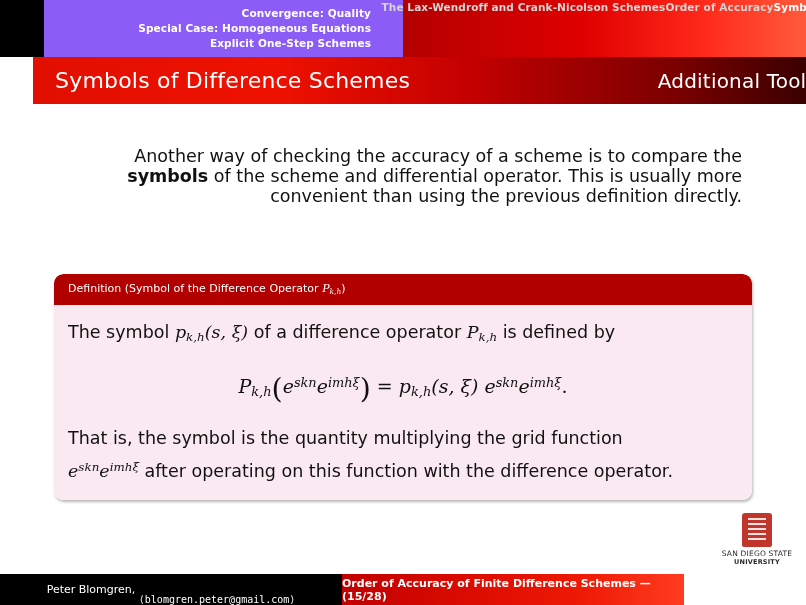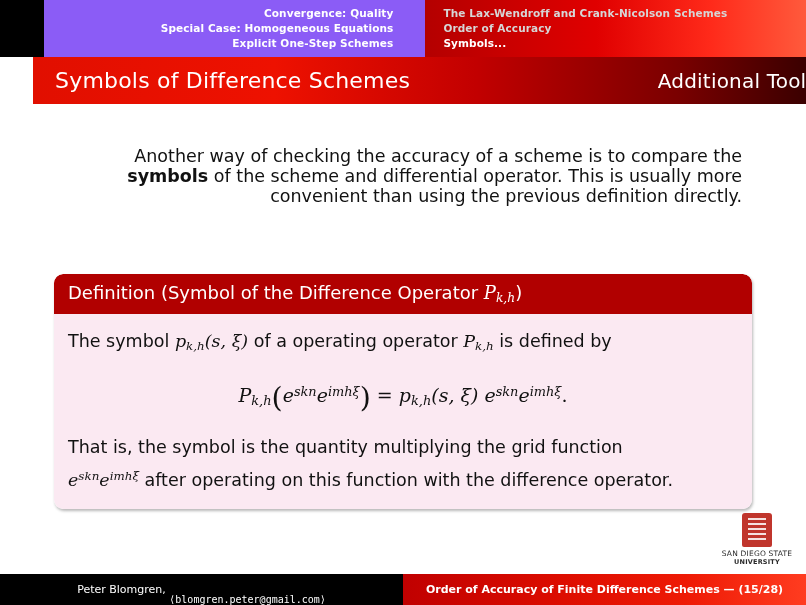--- a/index.html
+++ b/index.html
@@ -41,24 +41,24 @@
     padding-right: 32px;
     box-sizing: border-box;
     margin-left: 44px;
   }
   .nav-right {
     width: 403px;
     height: 57px;
     background: linear-gradient(to right, #b40000 0%, #e00000 45%, #ff2a1a 75%, #ff5a3c 100%);
     position: relative;
     display: flex;
-    flex-direction: column;
+    flex-direction: row;
     justify-content: center;
     align-items: flex-start;
-    padding-left: 18px;
+    padding-left: 9px;
     box-sizing: border-box;
   }
   .nav-line {
     font-size: 10.5px;
     line-height: 15px;
     letter-spacing: 0.1px;
     white-space: nowrap;
   }
   .nav-left .nav-line { color: #ffffff; font-weight: bold; text-align: right; }
   .nav-left .nav-line.dim { color: #ffffff; font-weight: bold; }
@@ -118,21 +118,21 @@
     top: 170px;
     left: 54px;
     width: 698px;
     border-radius: 9px;
     overflow: hidden;
     box-shadow: 1px 2px 3px rgba(0,0,0,0.28);
   }
   .block-header {
     background: #b10000;
     color: #ffffff;
-    font-size: 18px;
+    font-size: 11px;
     padding: 8px 14px 9px 14px;
     border-top-left-radius: 9px;
     border-top-right-radius: 9px;
   }
   .block-body {
     background: #fbe9f2;
     padding: 13px 14px 14px 14px;
     color: #111111;
     font-size: 17.5px;
     line-height: 29px;
@@ -206,21 +206,21 @@
     font-weight: bold;
     color: #2a2a2a;
     letter-spacing: 0.2px;
     line-height: 8px;
   }
 
   
   .footer {
     position: absolute;
     bottom: 0; left: 0;
-    width: 806px;
+    width: 684px;
     height: 31px;
     display: flex;
   }
   .footer-left {
     width: 403px;
     height: 31px;
     background: #000000;
     display: flex;
     align-items: center;
     justify-content: center;
@@ -273,21 +273,21 @@
       <span>Another way of checking the accuracy of a scheme is to compare the </span><b>symbols</b><span> of the scheme and differential operator. This is usually more convenient than using the previous definition directly.</span>
     </div>
 
     <div class="block">
       <div class="block-header">
         <span>Definition (Symbol of the Difference Operator </span><span class="mi">P</span><span class="sub">k,h</span><span>)</span>
       </div>
       <div class="block-body">
 
         <p class="blk-p">
-          <span>The symbol </span><span class="mi">p</span><span class="sub">k,h</span><span class="mi">(s, ξ)</span><span> of a operating operator </span><span class="mi">P</span><span class="sub">k,h</span><span> is defined by</span>
+          <span>The symbol </span><span class="mi">p</span><span class="sub">k,h</span><span class="mi">(s, ξ)</span><span> of a difference operator </span><span class="mi">P</span><span class="sub">k,h</span><span> is defined by</span>
         </p>
 
         <div class="eq">
           <span class="mi">P</span><span class="sub">k,h</span><span class="paren-big mr">(</span><span class="mi">e</span><span class="sup">skn</span><span class="mi">e</span><span class="sup">imhξ</span><span class="paren-big mr">)</span>&nbsp;<span class="mr">=</span>&nbsp;<span class="mi">p</span><span class="sub">k,h</span><span class="mi">(s, ξ)</span>&nbsp;<span class="mi">e</span><span class="sup">skn</span><span class="mi">e</span><span class="sup">imhξ</span><span class="mr">.</span>
         </div>
 
         <p class="blk-p2">
           <span>That is, the symbol is the quantity multiplying the grid function</span><br>
           <span class="mi">e</span><span class="sup">skn</span><span class="mi">e</span><span class="sup">imhξ</span><span> after operating on this function with the difference operator.</span>
         </p>

